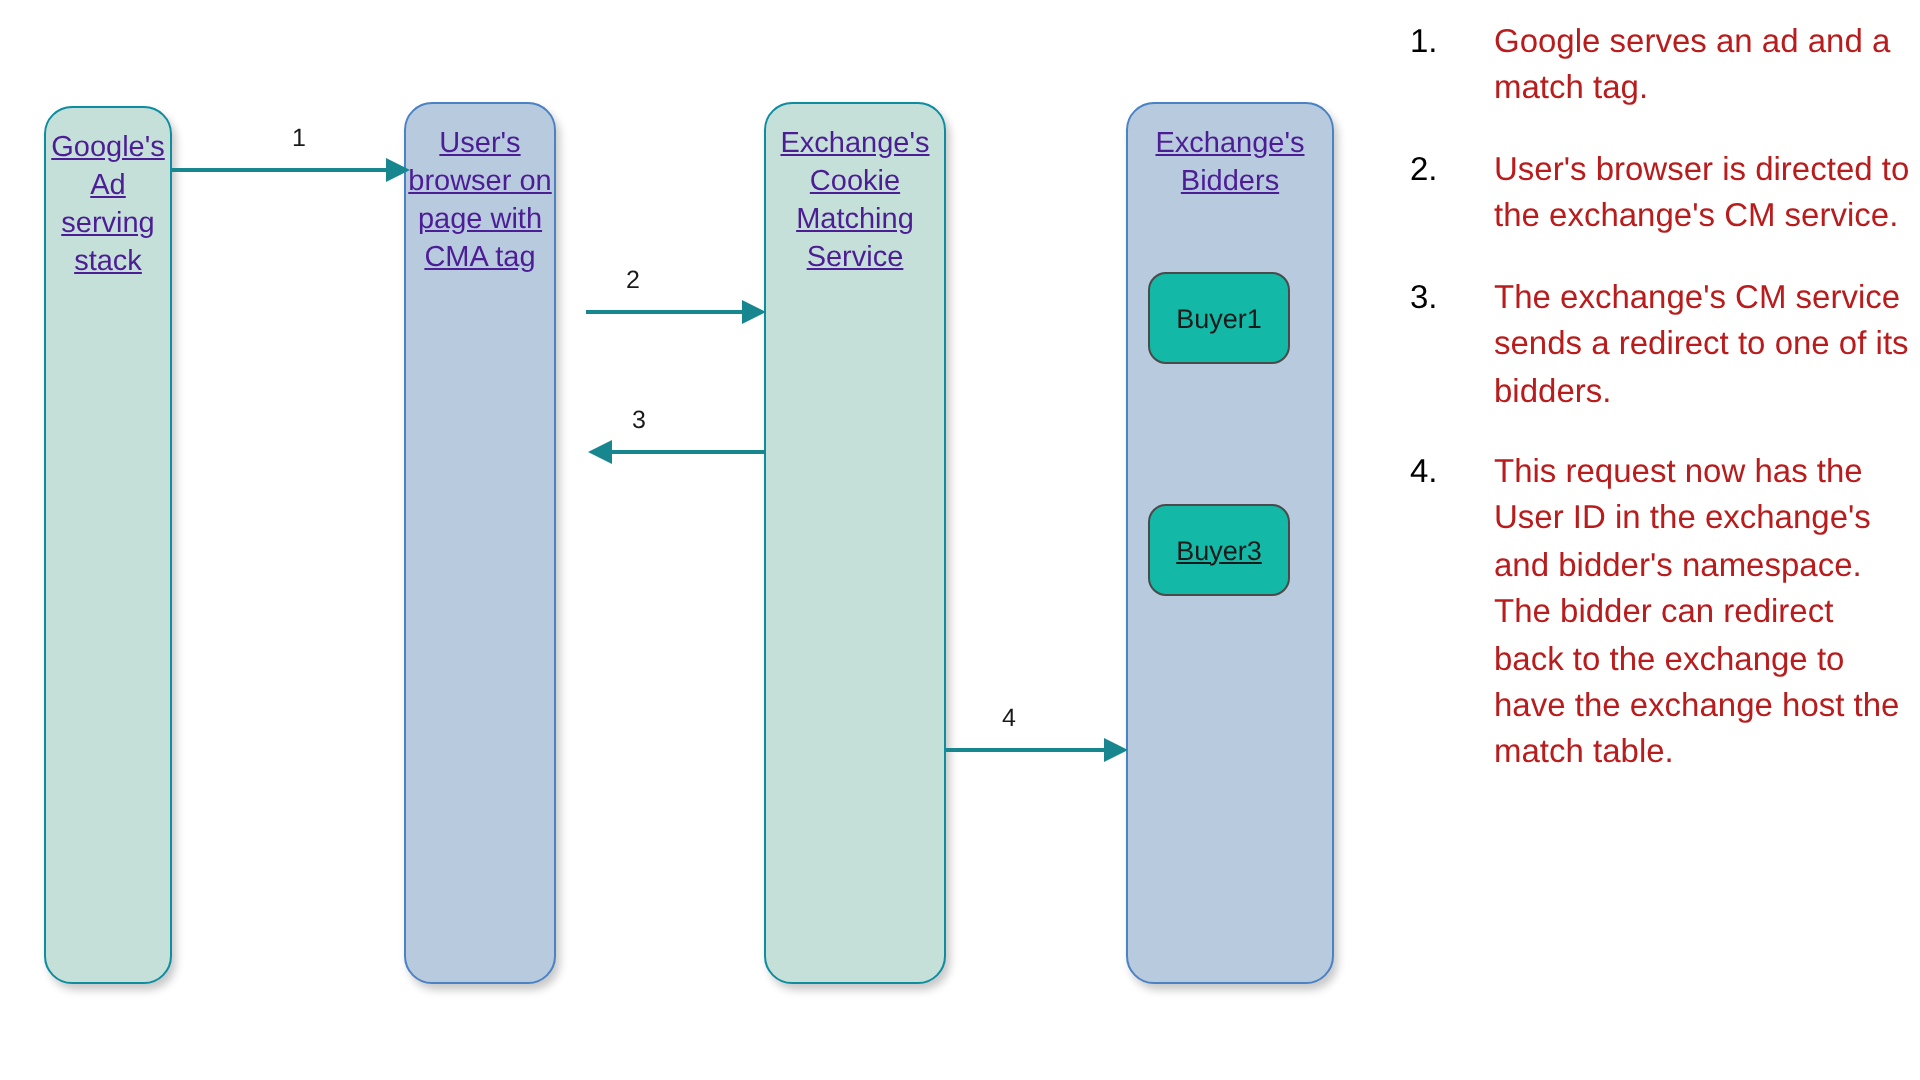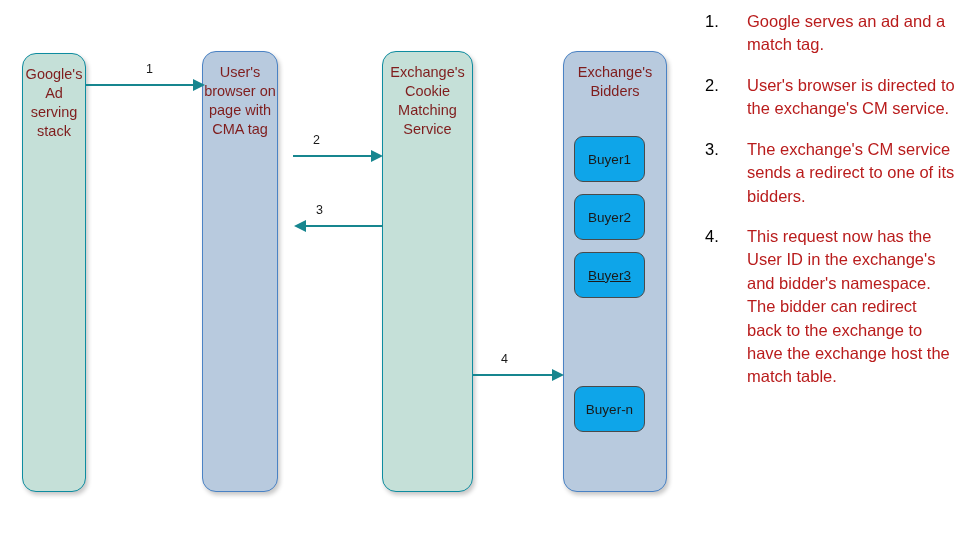--- a/index.html
+++ b/index.html
@@ -19,43 +19,44 @@
   
   .pbox {
     position: absolute;
     box-sizing: border-box;
     border-radius: 14px;
     display: flex;
     justify-content: center;
     align-items: flex-start;
     text-align: center;
     line-height: 1.30;
-    color: #7f1d1d;
+    color: #4c1d95;
     box-shadow: 2px 3px 4px rgba(0,0,0,0.22);
+    text-decoration: underline;
   }
   .pbox .lbl {
     display: block;
     padding-top: 11px;
     white-space: pre-line;
     font-size: 14.5px;
   }
   .pbox.green {
     background: #c5e0d8;
     border: 1.5px solid #0e8ca0;
   }
   .pbox.blue {
     background: #b8cade;
     border: 1.5px solid #4a82c4;
   }
 
   
   .buyer {
     position: absolute;
     box-sizing: border-box;
-    background: #0ea5e9;
+    background: #14b8a6;
     border: 1.2px solid #4a4a4a;
     border-radius: 9px;
     display: flex;
     align-items: center;
     justify-content: center;
     font-size: 13.5px;
     color: #1a1a1a;
   }
 
   
@@ -130,28 +131,22 @@
   </div>
 
   <div class="pbox blue" style="left:563px; top:51px; width:104px; height:441px;">
     <span class="lbl">Exchange's
 Bidders</span>
   </div>
 
   <div class="buyer" style="left:574px; top:136px; width:71px; height:46px;">
     <span>Buyer1</span>
   </div>
-  <div class="buyer" style="left:574px; top:194px; width:71px; height:46px;">
-    <span>Buyer2</span>
-  </div>
   <div class="buyer" style="left:574px; top:252px; width:71px; height:46px;text-decoration:underline;">
     <span>Buyer3</span>
-  </div>
-  <div class="buyer" style="left:574px; top:386px; width:71px; height:46px;">
-    <span>Buyer-n</span>
   </div>
 
   <div class="arrow-line" style="left:86px; top:84px; width:108px;"></div>
   <div class="arrow-head right" style="left:193px; top:79px;"></div>
   <div class="arrow-num" style="left:146px; top:62px;">1</div>
 
   <div class="arrow-line" style="left:293px; top:155px; width:79px;"></div>
   <div class="arrow-head right" style="left:371px; top:150px;"></div>
   <div class="arrow-num" style="left:313px; top:133px;">2</div>
 

